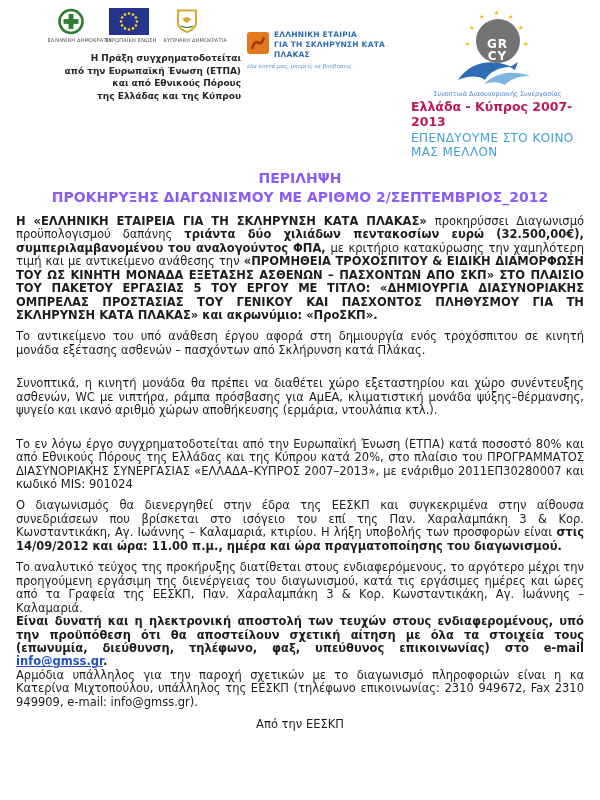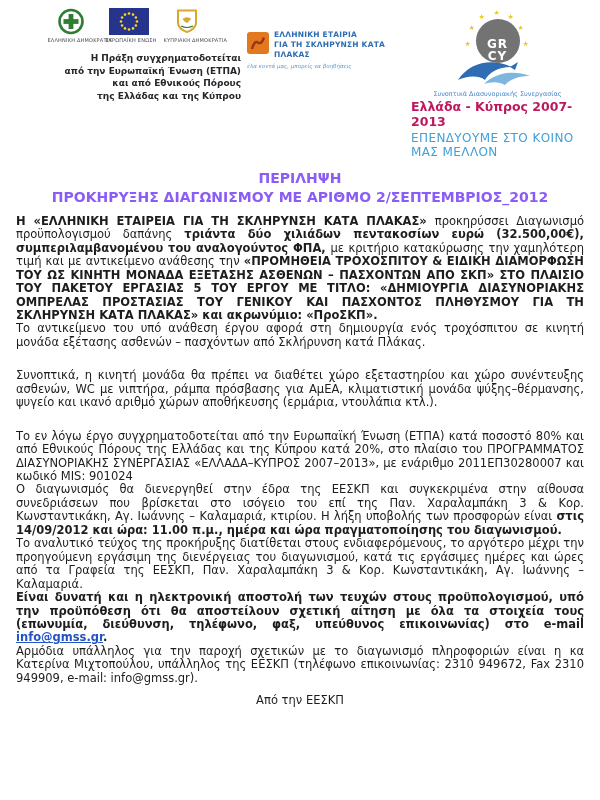--- a/index.html
+++ b/index.html
@@ -44,21 +44,21 @@
   .prog-sub { font-size:6.5px; color:#4a86c8; margin-top:2px; }
   .prog-title { font-size:12.5px; font-weight:bold; color:#be185d; margin-top:1px; }
   .prog-motto { font-size:12px; color:#41a0d6; margin-top:2px; letter-spacing:.4px; }
 
   
   .title-block { text-align:center; margin-top:10px; }
   .doc-title { font-weight:bold; font-size:14px; line-height:1.35; color:#8b5cf6; }
 
   
   .body-text { margin-top:8px; }
-  .para { font-size:11.5px; line-height:1.17; text-align:justify; margin-top:0; }
+  .para { font-size:11.5px; line-height:1.17; text-align:justify; margin-top:8px; }
   .para.tight { margin-top:0; }
   .para.gap-lg { margin-top:20px; }
   .b { font-weight:bold; }
   a.email-link { color:#2353c4; font-weight:bold; text-decoration:underline; }
 
   
   .closing { text-align:center; margin-top:8px; font-size:11.5px; line-height:1.3; }
 </style>
 </head>
 <body>
@@ -167,21 +167,21 @@
     <div class="doc-title">ΠΡΟΚΗΡΥΞΗΣ ΔΙΑΓΩΝΙΣΜΟΥ  ΜΕ ΑΡΙΘΜΟ 2/ΣΕΠΤΕΜΒΡΙΟΣ_2012</div>
   </div>
 
   <main class="body-text">
       <p class="para"><span class="b">Η «ΕΛΛΗΝΙΚΗ ΕΤΑΙΡΕΙΑ ΓΙΑ ΤΗ ΣΚΛΗΡΥΝΣΗ ΚΑΤΑ ΠΛΑΚΑΣ» </span><span>προκηρύσσει Διαγωνισμό προϋπολογισμού δαπάνης </span><span class="b">τριάντα δύο χιλιάδων πεντακοσίων ευρώ (32.500,00€), συμπεριλαμβανομένου του αναλογούντος ΦΠΑ, </span><span>με κριτήριο κατακύρωσης την χαμηλότερη τιμή και με αντικείμενο ανάθεσης την </span><span class="b">«ΠΡΟΜΗΘΕΙΑ ΤΡΟΧΟΣΠΙΤΟΥ &amp; ΕΙΔΙΚΗ ΔΙΑΜΟΡΦΩΣΗ ΤΟΥ ΩΣ ΚΙΝΗΤΗ ΜΟΝΑΔΑ ΕΞΕΤΑΣΗΣ ΑΣΘΕΝΩΝ – ΠΑΣΧΟΝΤΩΝ ΑΠΟ ΣΚΠ» ΣΤΟ ΠΛΑΙΣΙΟ ΤΟΥ ΠΑΚΕΤΟΥ ΕΡΓΑΣΙΑΣ 5 ΤΟΥ ΕΡΓΟΥ ΜΕ ΤΙΤΛΟ: «ΔΗΜΙΟΥΡΓΙΑ ΔΙΑΣΥΝΟΡΙΑΚΗΣ ΟΜΠΡΕΛΑΣ ΠΡΟΣΤΑΣΙΑΣ ΤΟΥ ΓΕΝΙΚΟΥ ΚΑΙ ΠΑΣΧΟΝΤΟΣ ΠΛΗΘΥΣΜΟΥ ΓΙΑ ΤΗ ΣΚΛΗΡΥΝΣΗ ΚΑΤΑ ΠΛΑΚΑΣ» </span><span class="b">και ακρωνύμιο: «ΠροΣΚΠ».</span></p>
       <p class="para"><span>Το αντικείμενο του υπό ανάθεση έργου αφορά στη δημιουργία ενός τροχόσπιτου σε κινητή μονάδα εξέτασης ασθενών – πασχόντων από Σκλήρυνση κατά Πλάκας.</span></p>
       <p class="para gap-lg"><span>Συνοπτικά, η κινητή μονάδα θα πρέπει να διαθέτει χώρο εξεταστηρίου και χώρο συνέντευξης ασθενών, WC με νιπτήρα, ράμπα πρόσβασης για ΑμΕΑ, κλιματιστική μονάδα ψύξης–θέρμανσης, ψυγείο και ικανό αριθμό χώρων αποθήκευσης (ερμάρια, ντουλάπια κτλ.).</span></p>
       <p class="para gap-lg"><span>Το εν λόγω έργο συγχρηματοδοτείται από την Ευρωπαϊκή Ένωση (ΕΤΠΑ) κατά ποσοστό 80% και από Εθνικούς Πόρους της Ελλάδας και της Κύπρου κατά 20%, στο πλαίσιο του ΠΡΟΓΡΑΜΜΑΤΟΣ ΔΙΑΣΥΝΟΡΙΑΚΗΣ ΣΥΝΕΡΓΑΣΙΑΣ «ΕΛΛΑΔΑ–ΚΥΠΡΟΣ 2007–2013», με ενάριθμο 2011ΕΠ30280007 και κωδικό MIS: 901024</span></p>
       <p class="para"><span>Ο διαγωνισμός θα διενεργηθεί στην έδρα της ΕΕΣΚΠ και συγκεκριμένα στην αίθουσα συνεδριάσεων που βρίσκεται στο ισόγειο του επί της Παν. Χαραλαμπάκη 3 &amp; Κορ. Κωνσταντικάκη, Αγ. Ιωάννης – Καλαμαριά, κτιρίου. Η λήξη υποβολής των προσφορών είναι </span><span class="b">στις 14/09/2012 και ώρα: 11.00 π.μ., ημέρα και ώρα πραγματοποίησης του διαγωνισμού.</span></p>
       <p class="para"><span>Το αναλυτικό τεύχος της προκήρυξης διατίθεται στους ενδιαφερόμενους, το αργότερο μέχρι την προηγούμενη εργάσιμη της διενέργειας του διαγωνισμού, κατά τις εργάσιμες ημέρες και ώρες από τα Γραφεία της ΕΕΣΚΠ, Παν. Χαραλαμπάκη 3 &amp; Κορ. Κωνσταντικάκη, Αγ. Ιωάννης – Καλαμαριά.</span></p>
-      <p class="para tight"><span class="b">Είναι δυνατή και η ηλεκτρονική αποστολή των τευχών στους προϋπολογισμού, υπό την προϋπόθεση ότι θα αποστείλουν σχετική αίτηση με όλα τα στοιχεία τους (επωνυμία, διεύθυνση, τηλέφωνο, φαξ, υπεύθυνος επικοινωνίας) στο e-mail </span><a href="#" class="email-link b">info@gmss.gr</a><span class="b">.</span></p>
+      <p class="para tight"><span class="b">Είναι δυνατή και η ηλεκτρονική αποστολή των τευχών στους ενδιαφερομένους, υπό την προϋπόθεση ότι θα αποστείλουν σχετική αίτηση με όλα τα στοιχεία τους (επωνυμία, διεύθυνση, τηλέφωνο, φαξ, υπεύθυνος επικοινωνίας) στο e-mail </span><a href="#" class="email-link b">info@gmss.gr</a><span class="b">.</span></p>
       <p class="para tight"><span>Αρμόδια υπάλληλος για την παροχή σχετικών με το διαγωνισμό πληροφοριών είναι η κα Κατερίνα Μιχτοπούλου, υπάλληλος της ΕΕΣΚΠ (τηλέφωνο επικοινωνίας: 2310 949672,  Fax 2310 949909, e-mail: info@gmss.gr).</span></p>
     </main>
 
   <div class="closing">
     <div>Από την ΕΕΣΚΠ</div>
   </div>
 
 </div>
 
 </body></html>

